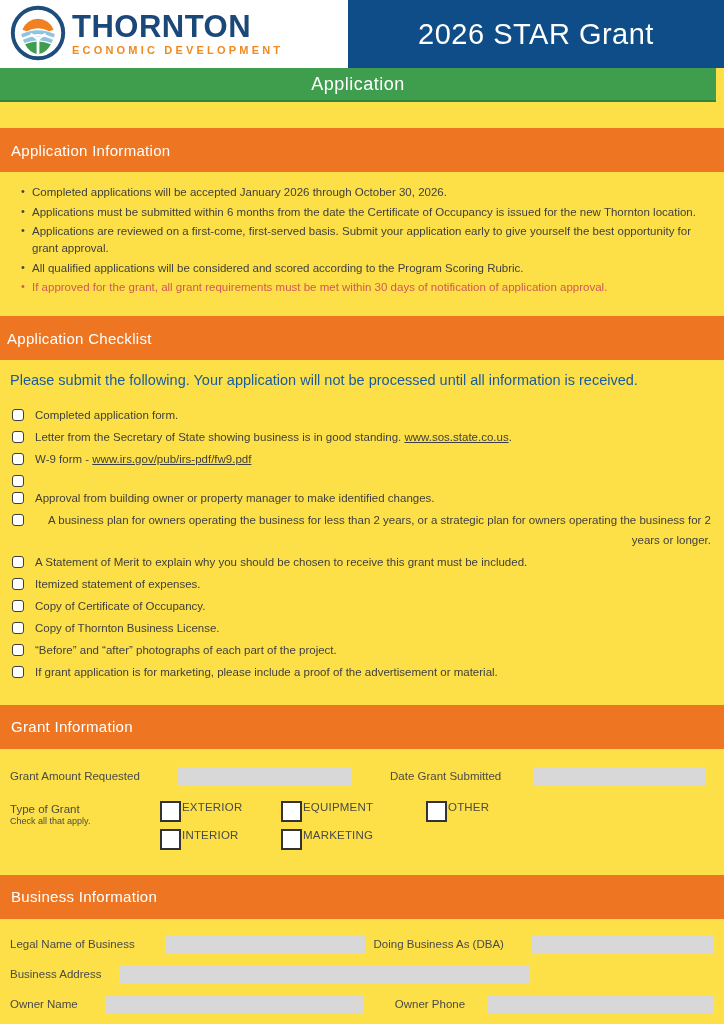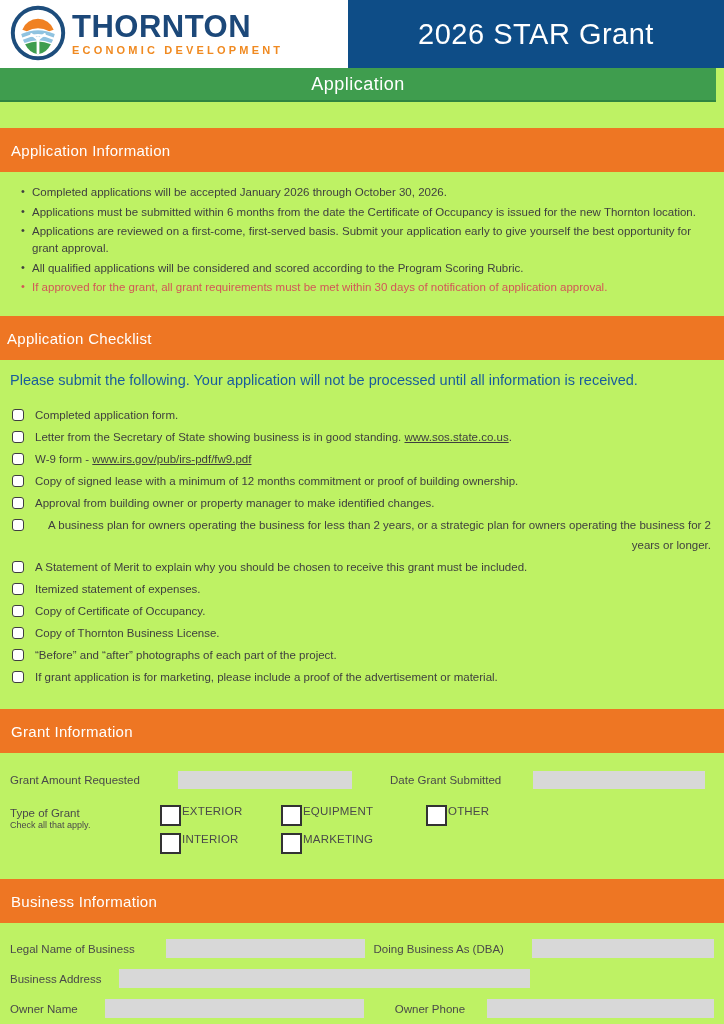--- a/index.html
+++ b/index.html
@@ -1,18 +1,18 @@
 <!DOCTYPE html>
 <html><head>
 <meta charset="utf-8">
 <style>
   * { margin:0; padding:0; box-sizing:border-box; }
   body { background:#fff; }
   .page {
-    width:724px; height:1024px; position:relative; background:#bef264;
+    width:724px; height:1024px; position:relative; background:#fde047;
     font-family:"Liberation Sans", sans-serif; color:#3f3f3f; overflow:hidden;
   }
 
   
   .top-header { position:relative; height:68px; background:#ffffff; }
   .logo-wrap { position:absolute; left:10px; top:5px; display:flex; align-items:center; }
   .logo-badge { width:56px; height:56px; }
   .logo-text { margin-left:6px; display:flex; flex-direction:column; }
   .logo-name { font-size:31px; font-weight:bold; color:#1c4879; letter-spacing:.5px; line-height:1; }
   .logo-sub { font-size:11px; font-weight:bold; color:#f08a21; letter-spacing:3.2px; margin-top:2px; }
@@ -166,21 +166,20 @@
     <div class="check-row">
       <span class="cbox"></span>
       <span class="check-text"><span>Letter from the Secretary of State showing business is in good standing. </span><span class="lnk">www.sos.state.co.us</span><span>.</span></span>
     </div>
     <div class="check-row">
       <span class="cbox"></span>
       <span class="check-text"><span>W-9 form - </span><span class="lnk">www.irs.gov/pub/irs-pdf/fw9.pdf</span></span>
     </div>
     <div class="check-row">
       <span class="cbox"></span>
-      <span class="check-text"><span>Copy of signed lease with a minimum of 12 months commitment or proof of building ownership.</span></span>
     </div>
     <div class="check-row">
       <span class="cbox"></span>
       <span class="check-text"><span>Approval from building owner or property manager to make identified changes.</span></span>
     </div>
     <div class="check-row">
       <span class="cbox"></span>
       <span class="check-text" style="max-width:676px;text-align:right;"><span>A business plan for owners operating the business for less than 2 years, or a strategic plan for owners operating the business for 2 years or longer.</span></span>
     </div>
     <div class="check-row">

